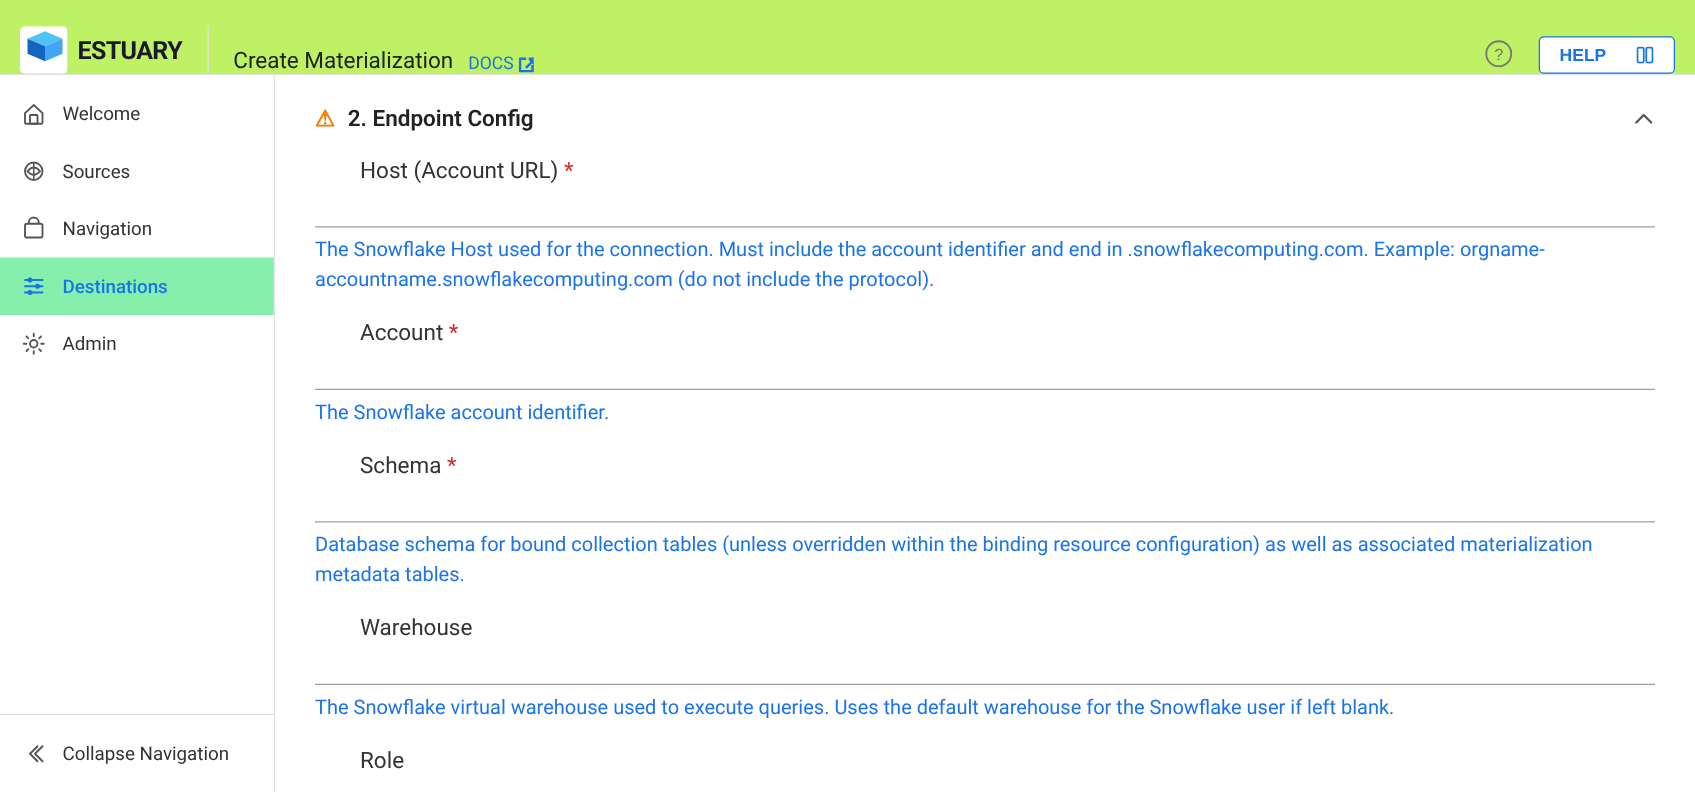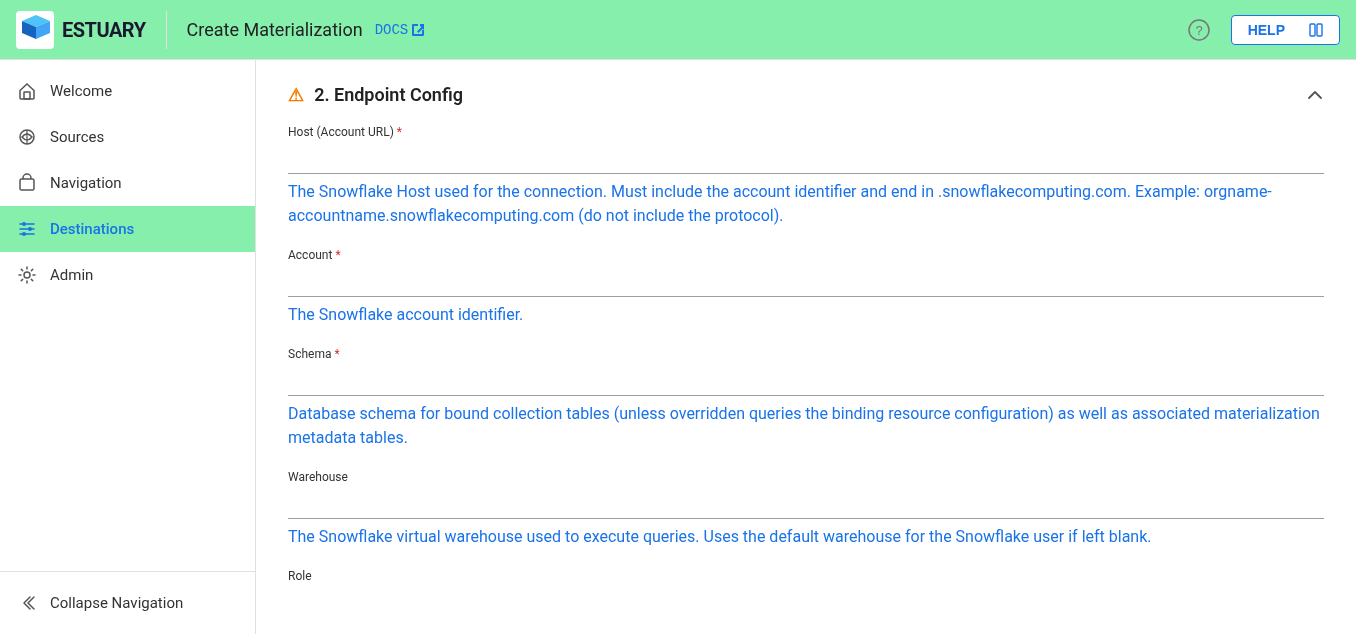--- a/index.html
+++ b/index.html
@@ -1,41 +1,41 @@
 <!DOCTYPE html>
 <html><head>
   <meta charset="utf-8">
   <style>
     * { box-sizing: border-box; margin: 0; padding: 0; }
     body { font-family: -apple-system, BlinkMacSystemFont, 'Segoe UI', Roboto, sans-serif; background: #fff; display: flex; flex-direction: column; height: 634px; overflow: hidden; }
 
     
     .header {
-      display: flex; align-items: center; height: 60px;
+      display: flex; align-items: flex-end; height: 60px;
       border-bottom: 1px solid #e0e0e0; padding: 0 16px;
-      background: #86efac; flex-shrink: 0;
+      background: #bef264; flex-shrink: 0;
     }
     .logo-area { display: flex; align-items: center; gap: 8px; padding-right: 20px; border-right: 1px solid #e0e0e0; }
     .logo-svg { width: 38px; height: 38px; }
     .header-title { margin-left: 20px; font-size: 18px; font-weight: 400; color: #222; }
-    .docs-link { margin-left: 12px; color: #1a73e8; font-size: 14px; text-decoration: none; display: flex; align-items: center; gap: 4px; font-family: Liberation Mono, monospace; }
+    .docs-link { margin-left: 12px; color: #1a73e8; font-size: 14px; text-decoration: none; display: flex; align-items: center; gap: 4px; }
     .header-spacer { flex: 1; }
     .help-icon-btn { width: 32px; height: 32px; border-radius: 50%; border: none; background: transparent; cursor: pointer; display: flex; align-items: center; justify-content: center; color: #555; font-size: 18px; }
     .help-btn {
       border: 1px solid #1a73e8; color: #1a73e8; background: #fff;
       padding: 6px 16px; border-radius: 4px; cursor: pointer; font-size: 14px;
       font-weight: 600; display: flex; align-items: center; gap: 24px; margin-left: 16px;
     }
 
     
     .layout { display: flex; flex: 1; overflow: hidden; }
 
     
     .sidebar {
-      width: 256px; background: #fff; border-right: 1px solid #e0e0e0;
+      width: 220px; background: #fff; border-right: 1px solid #e0e0e0;
       display: flex; flex-direction: column; flex-shrink: 0;
       padding: 8px 0;
     }
     .nav-item {
       display: flex; align-items: center; gap: 12px;
       padding: 12px 16px; cursor: pointer; color: #333;
       font-size: 15px; font-weight: 400; text-decoration: none;
       border-radius: 0;
     }
     .nav-item.active { background: #86efac; color: #1a73e8; font-weight: 500; }
@@ -53,21 +53,21 @@
     }
     .section-title {
       display: flex; align-items: center; gap: 10px;
       font-size: 18px; font-weight: 600; color: #222;
     }
     .section-title .warning-icon { color: #f57c00; font-size: 18px; }
     .collapse-btn { background: none; border: none; cursor: pointer; color: #555; font-size: 18px; }
 
     
     .field-group { margin-bottom: 20px; }
-    .field-label { font-size: 12px; color: #333; margin-bottom: 6px; display: block; }
+    .field-label { font-size: 18px; color: #333; margin-bottom: 6px; display: block; margin-left: 36px; }
     .field-label .required { color: #d32f2f; }
     .field-input {
       width: 100%; border: none; border-bottom: 1px solid #9e9e9e;
       padding: 6px 0; font-size: 14px; outline: none; color: #222;
       background: transparent;
     }
     .field-hint { font-size: 16px; color: #1a73e8; margin-top: 6px; line-height: 1.5; }
 
     
     svg { display: block; }
@@ -217,21 +217,21 @@
       <input class="field-input" type="text" value="" style="">
       <div class="field-hint">The Snowflake account identifier.</div>
     </div>
 
 
     <div class="field-group">
       <label class="field-label">
         <span>Schema</span><span class="required"> *</span>
       </label>
       <input class="field-input" type="text" value="" style="">
-      <div class="field-hint">Database schema for bound collection tables (unless overridden queries the binding resource configuration) as well as associated materialization metadata tables.</div>
+      <div class="field-hint">Database schema for bound collection tables (unless overridden within the binding resource configuration) as well as associated materialization metadata tables.</div>
     </div>
 
     <div class="field-group">
       <label class="field-label">
         <span>Warehouse</span>
       </label>
       <input class="field-input" type="text" value="" style="">
       <div class="field-hint">The Snowflake virtual warehouse used to execute queries. Uses the default warehouse for the Snowflake user if left blank.</div>
     </div>
 

